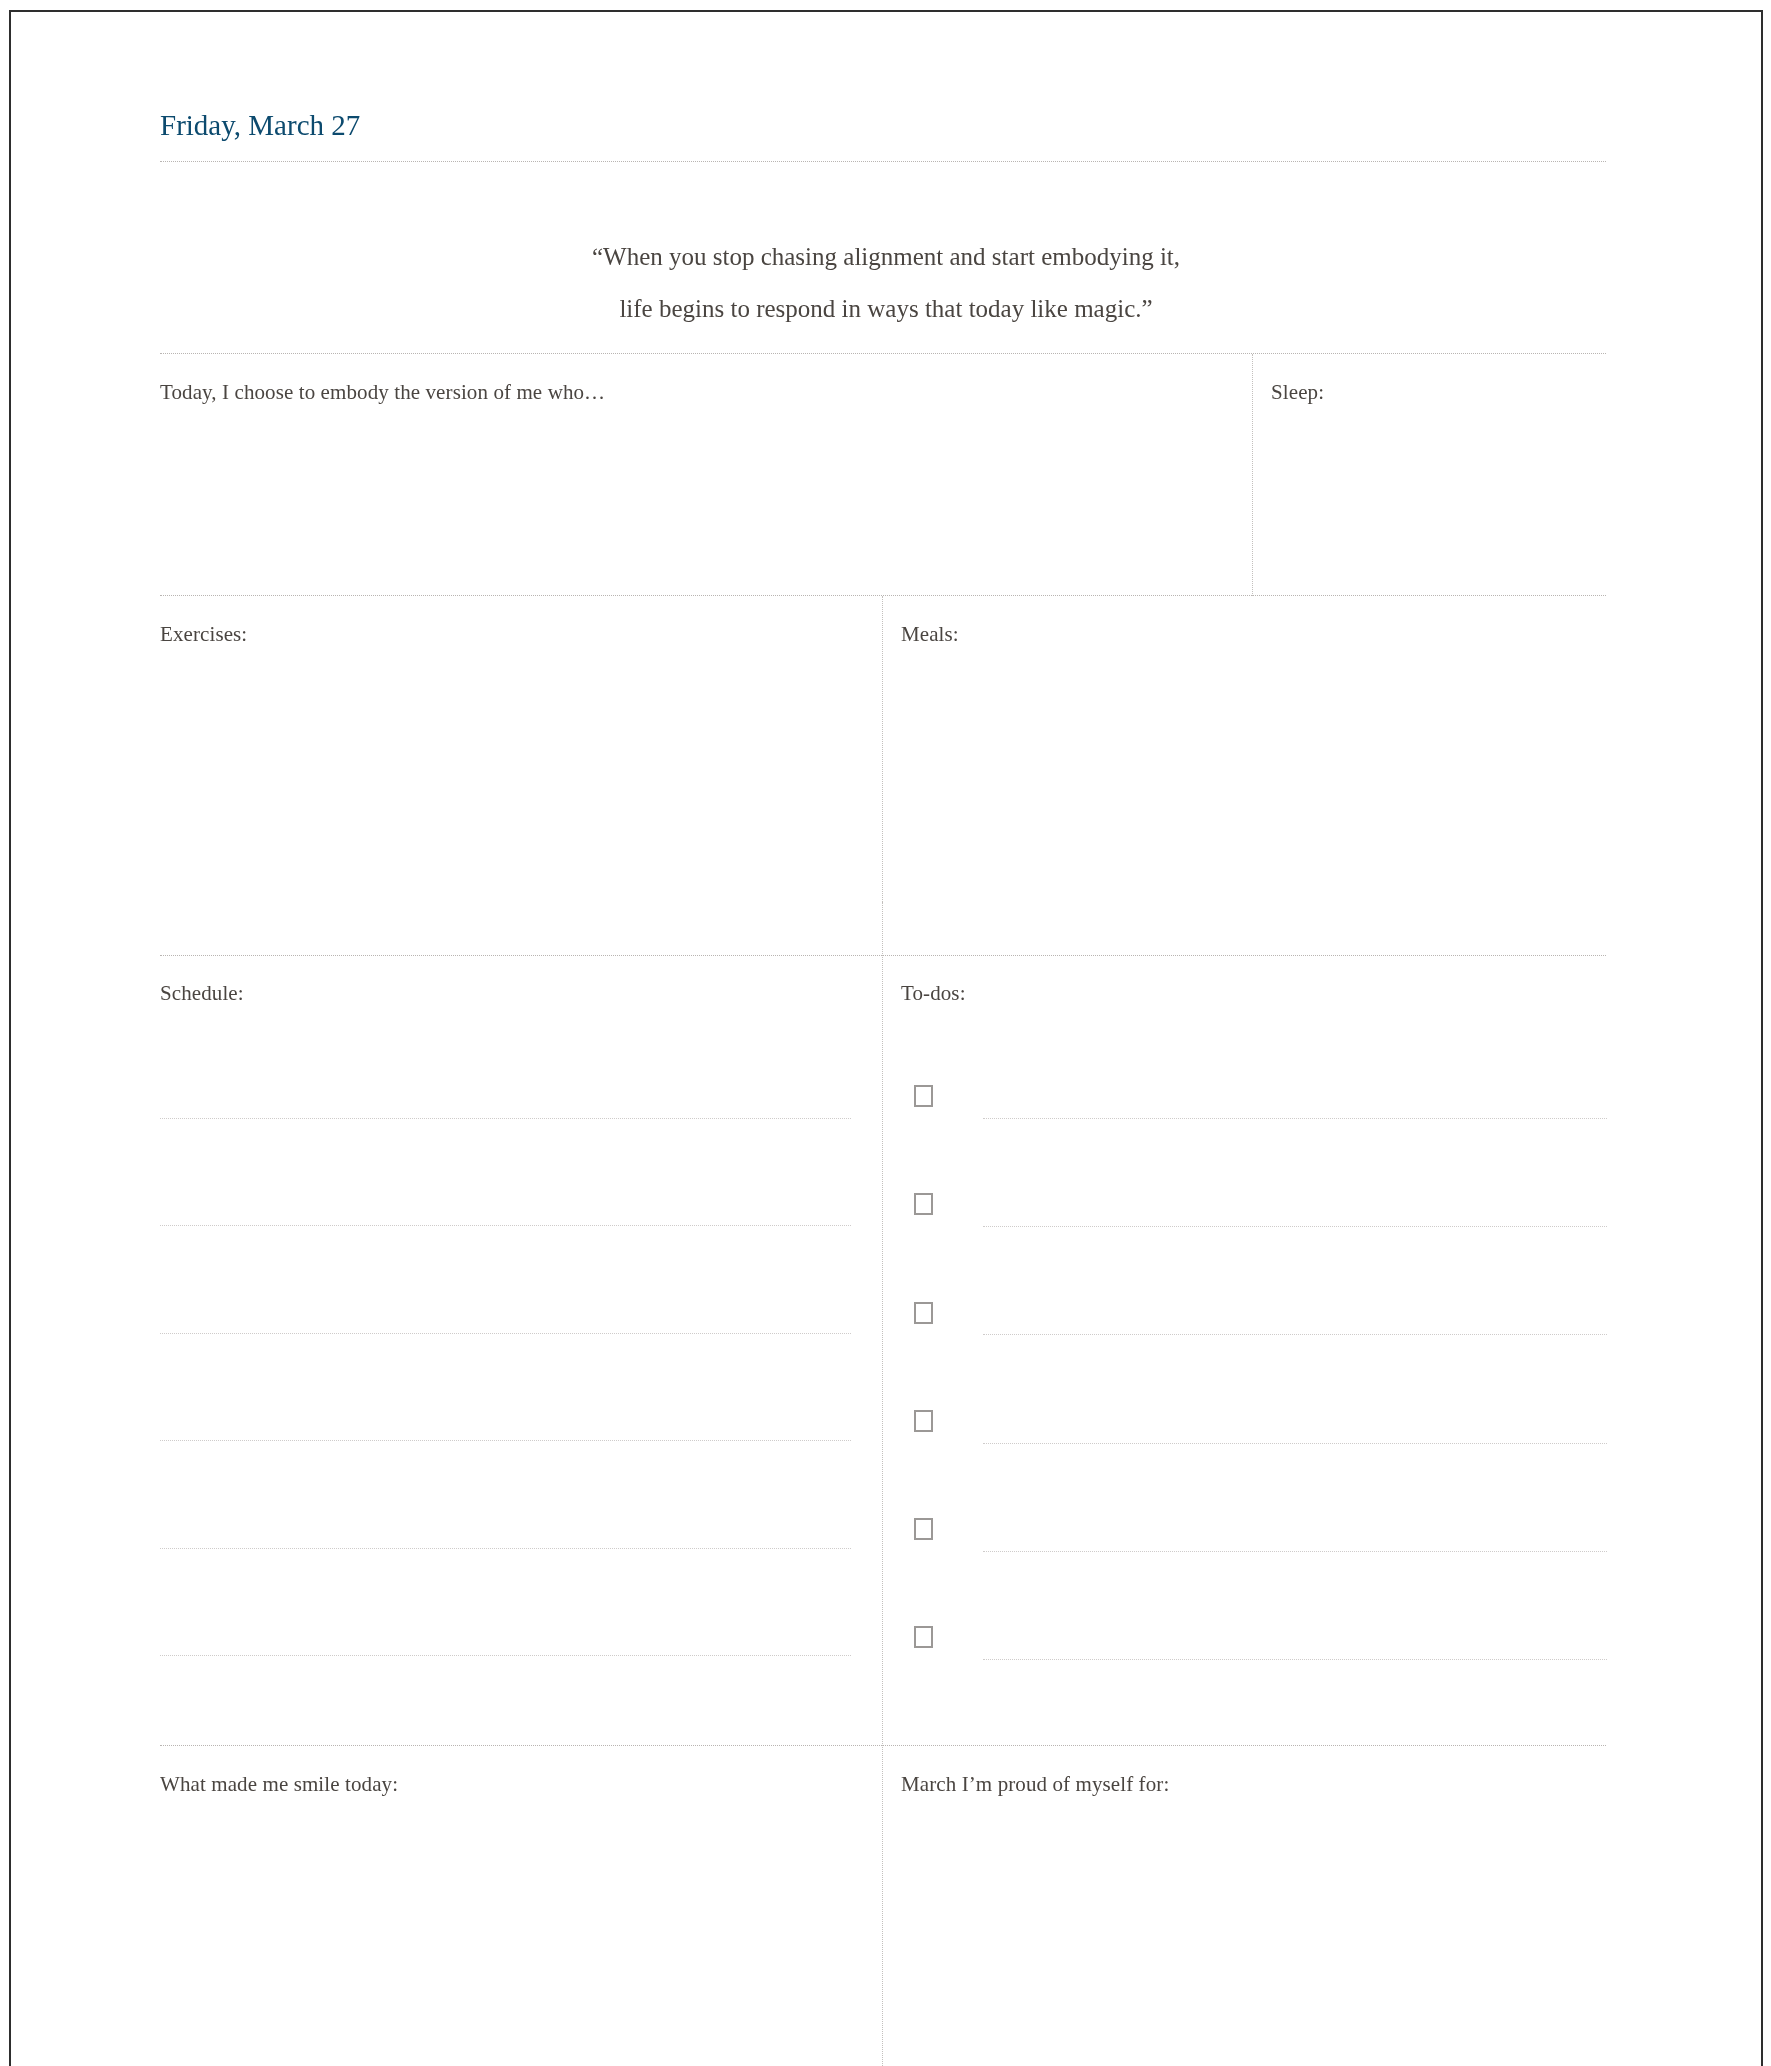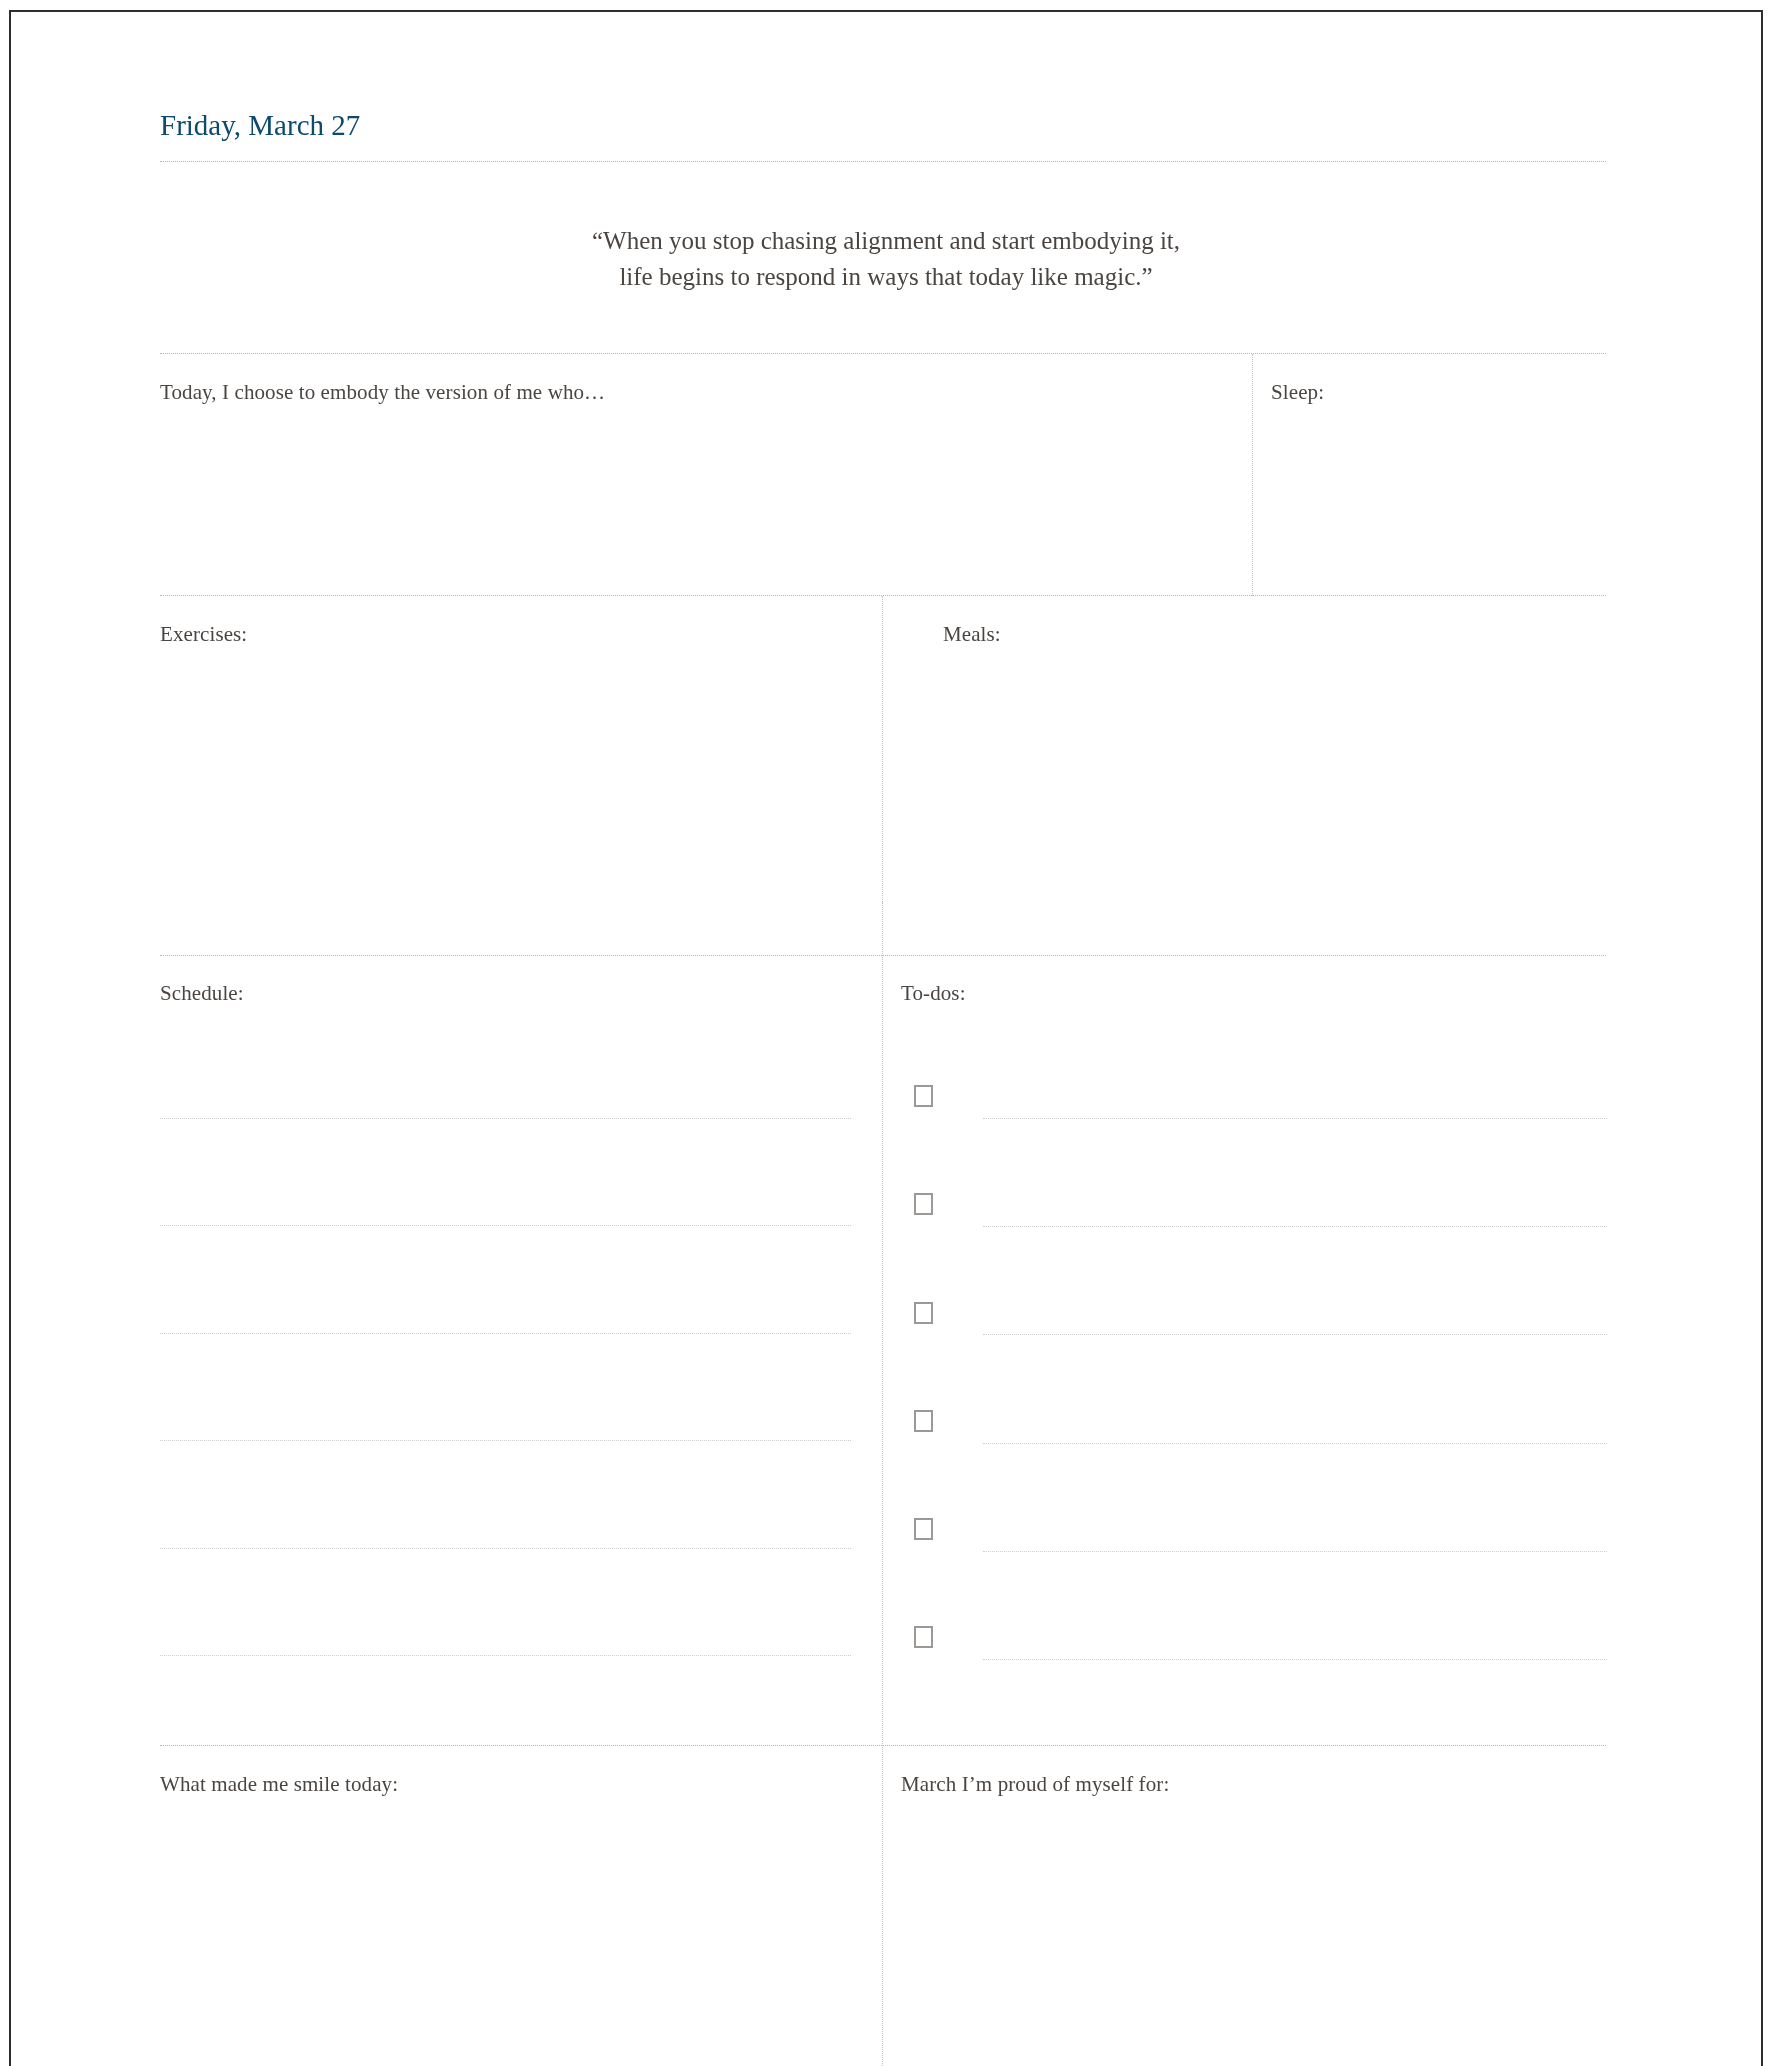--- a/index.html
+++ b/index.html
@@ -66,21 +66,21 @@
   .quote {
     position: absolute;
     left: 0;
     top: 223px;
     width: 1772px;
     text-align: center;
     font-size: 25px;
     line-height: 1.42;
     color: #4a4541;
   }
-  .quote .qline { display: block; }
+  .quote .qline { display: block; margin-top: 16px; }
 
   
   .sched-line {
     position: absolute;
     left: 160px;
     width: 691px;
     height: 0;
     border-top: 1.7px dotted #cfcccb;
   }
   .todo-box {
@@ -125,21 +125,21 @@
 
   <div style="position:absolute; left:160px; top:417px; width:1083px; height:174px;"></div>
   <div style="position:absolute; left:1271px; top:417px; width:331px; height:174px;"></div>
 
   <div class="hrule" style="left:160px; top:595px; width:1446px;"></div>
 
   <div class="label" style="left:160px; top:624px;">Exercises:</div>
 
   <div class="vrule" style="left:882px; top:596px; height:358px;"></div>
 
-  <div class="label" style="left:901px; top:624px;margin-left:42px;">Meals:</div>
+  <div class="label" style="left:901px; top:624px;">Meals:</div>
 
   <div style="position:absolute; left:160px; top:661px; width:702px; height:285px;"></div>
   <div style="position:absolute; left:901px; top:661px; width:702px; height:285px;"></div>
 
   <div class="hrule" style="left:160px; top:955px; width:1446px;"></div>
 
   <div class="label" style="left:160px; top:983px;">Schedule:</div>
 
   <div class="vrule" style="left:882px; top:902px; height:844px;"></div>
 

